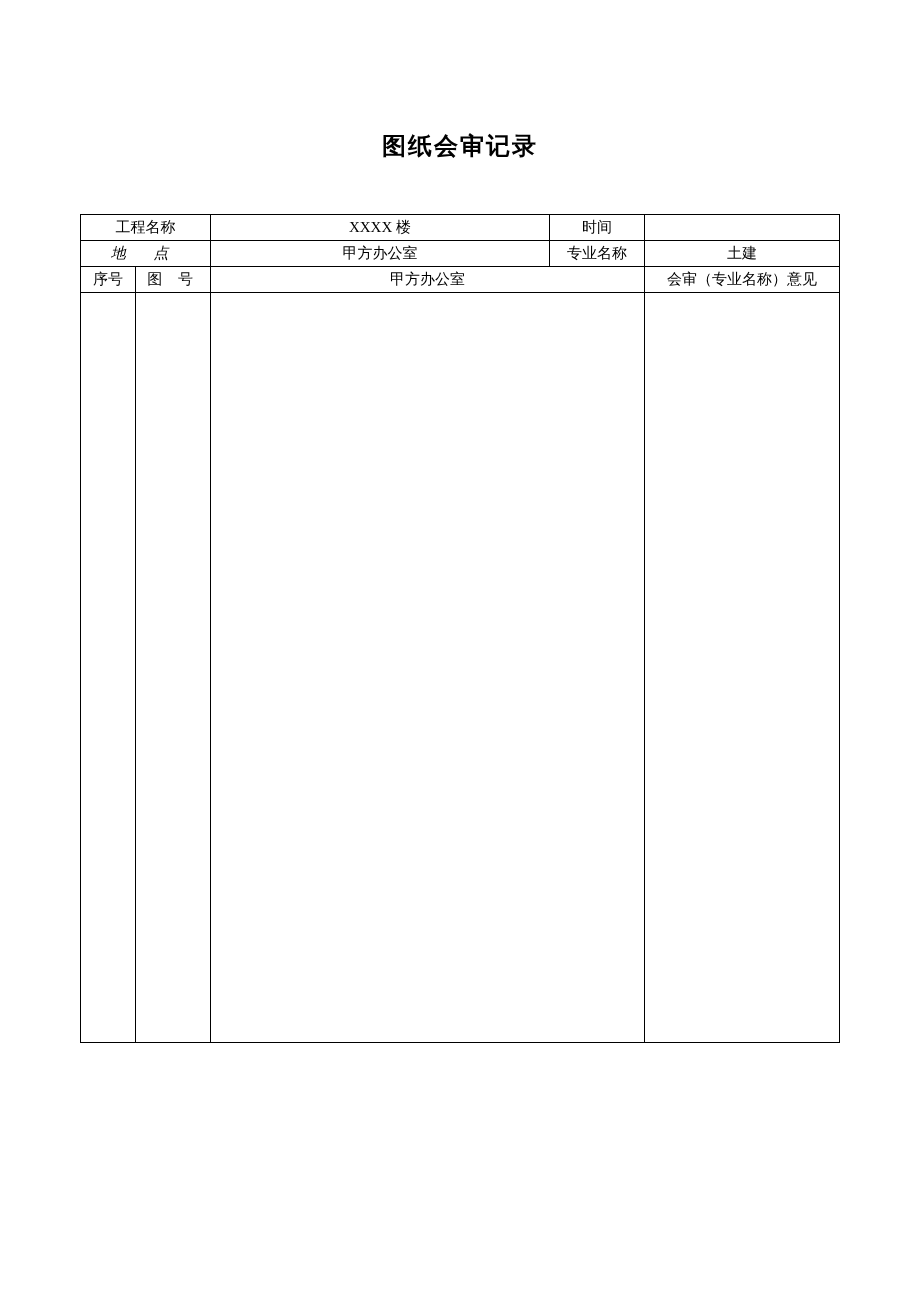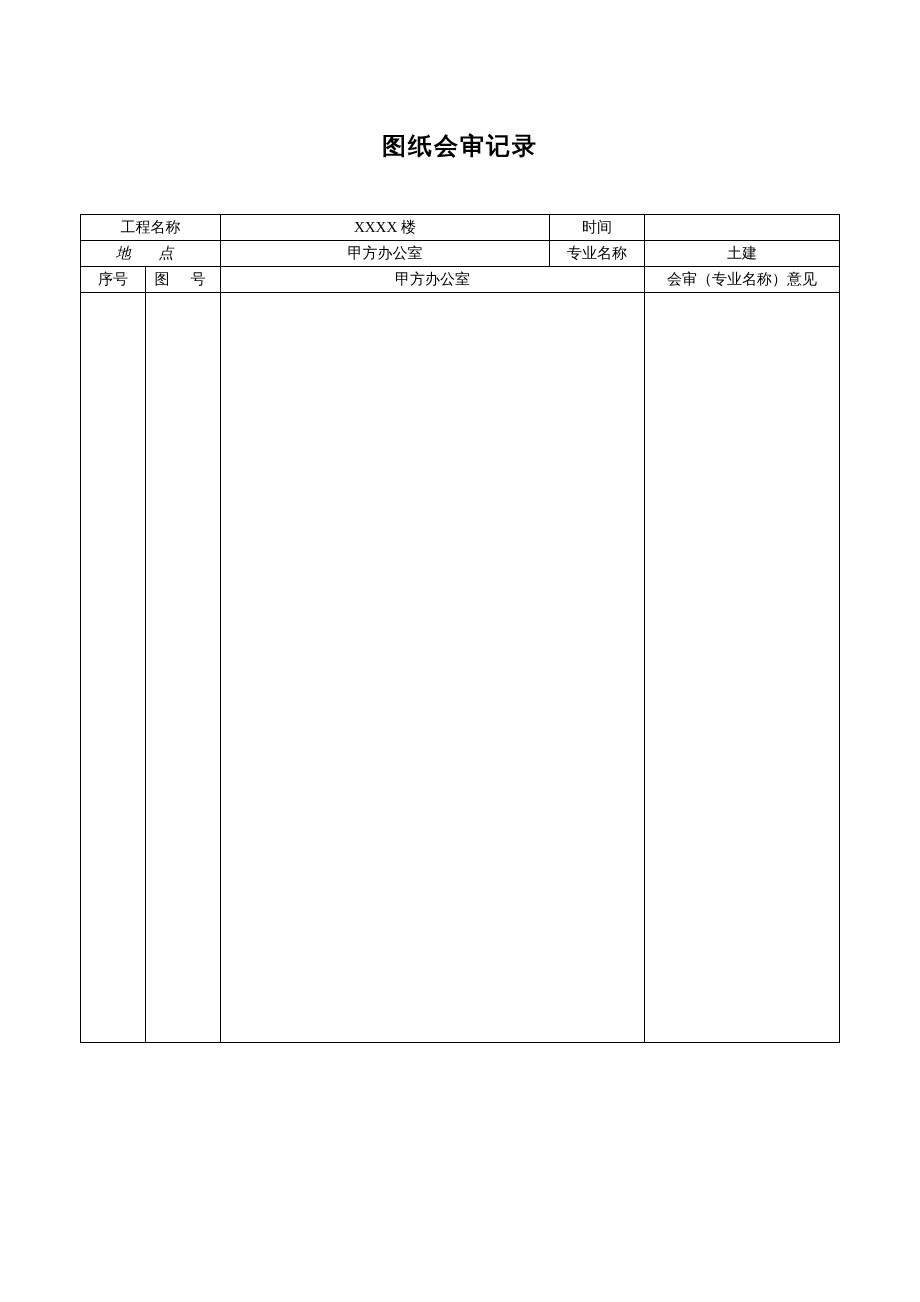--- a/index.html
+++ b/index.html
@@ -27,21 +27,21 @@
       font-size: 15px;
     }
     td {
       border: 1px solid #000;
       text-align: center;
       vertical-align: middle;
       padding: 1px 2px;
       height: 26px;
     }
     .col-seq {
-      width: 65px;
+      width: 55px;
     }
     .col-drawing-no {
       width: 75px;
     }
     .col-time-label {
       width: 95px;
       font-family: Liberation Serif, serif;
     }
     .col-opinion {
       width: 195px;
@@ -49,21 +49,20 @@
     .body-row td {
       height: 750px;
       vertical-align: top;
     }
     .space-text {
       letter-spacing: 12px;
       font-style: italic;
     }
     .space-text-small {
       letter-spacing: 6px;
-      font-family: Liberation Mono, monospace;
     }
   </style>
 </head>
 <body>
 
 <div class="title">图纸会审记录</div>
 
 <table>
   <tbody>
       <tr>

